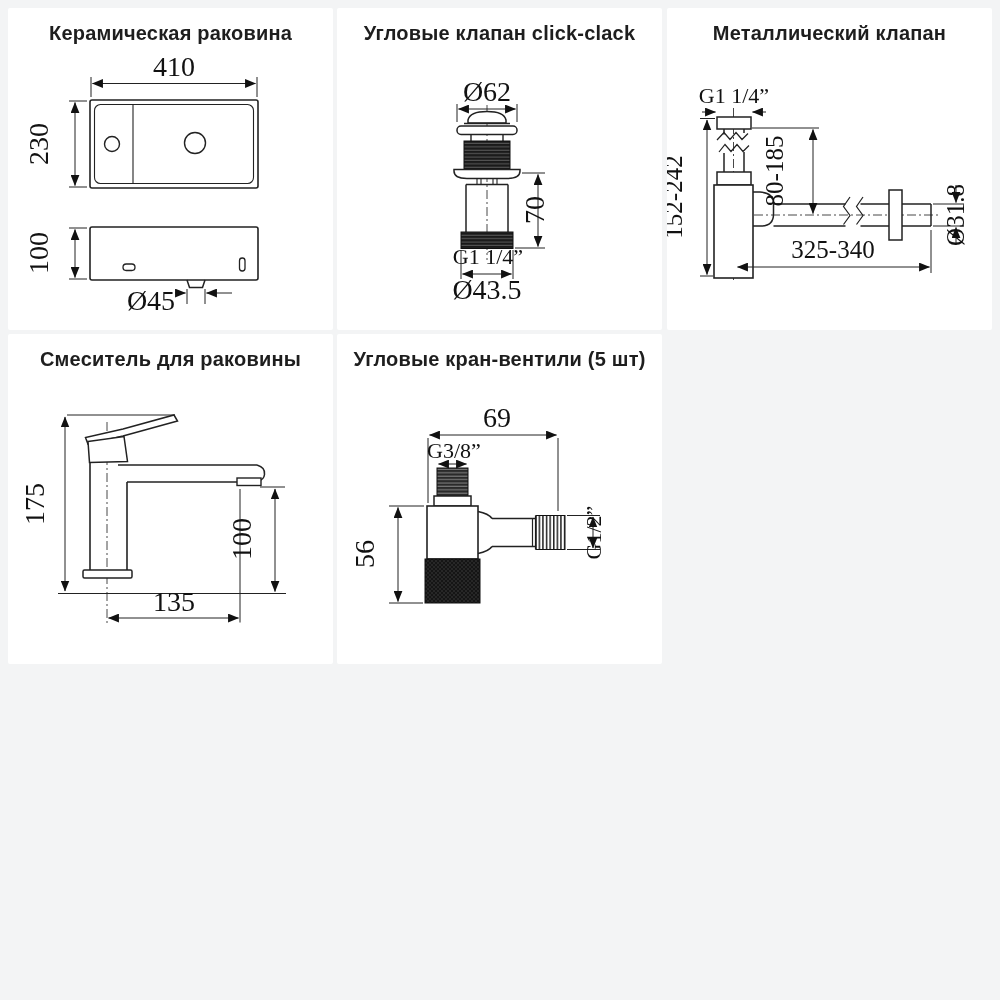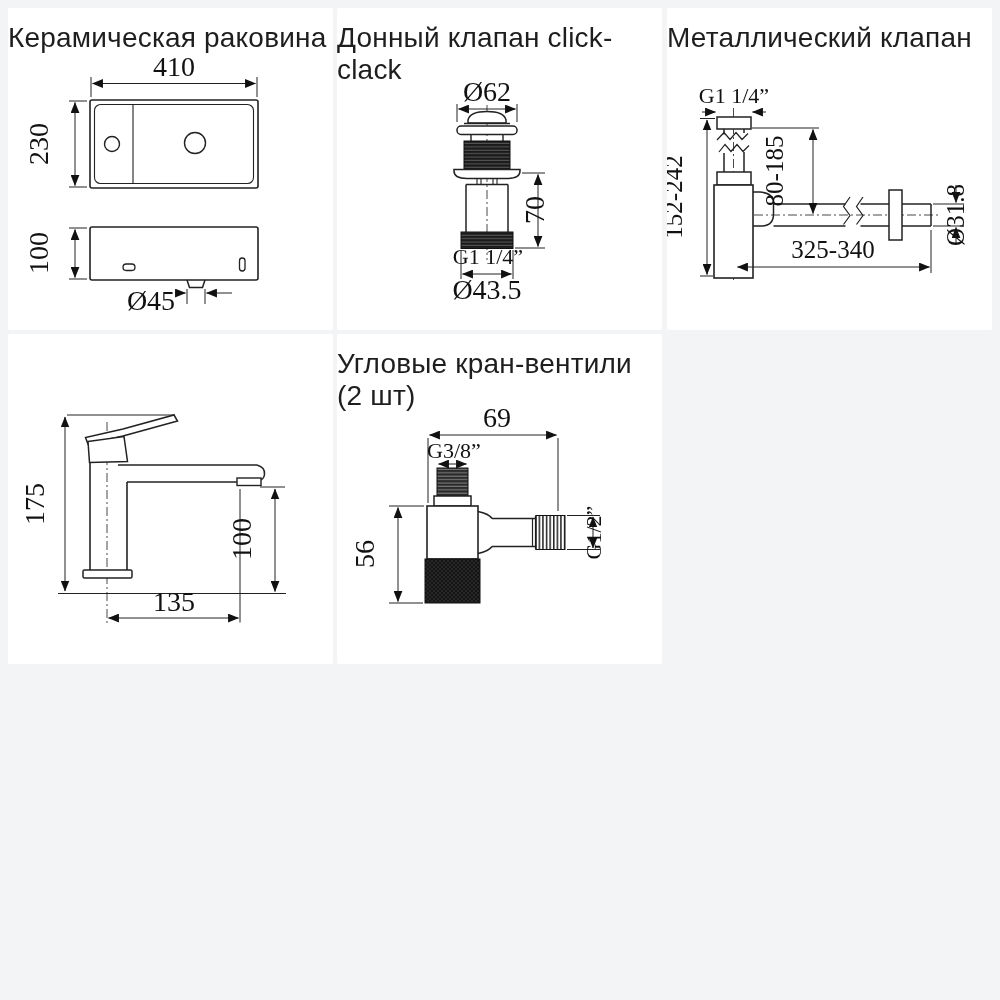--- a/index.html
+++ b/index.html
@@ -6,22 +6,22 @@
   body{
     width:1000px;height:1000px;position:relative;overflow:hidden;
     background:#f3f4f5;
     font-family:"Liberation Sans","DejaVu Sans",sans-serif;
   }
   .card{
     position:absolute;background:#ffffff;border-radius:2px;
   }
   .card-title{
     position:absolute;left:0;right:0;top:0;
-    padding-top:14px;text-align:left;
-    font-size:28px;font-weight:400;color:#1e1e1e;letter-spacing:.2px;
+    padding-top:14px;text-align:center;
+    font-size:20px;font-weight:700;color:#1e1e1e;letter-spacing:.2px;
   }
   svg.drawing{position:absolute;left:0;top:0;width:100%;height:100%;}
   svg text{
     font-family:"Liberation Serif","DejaVu Serif",serif;
     fill:#111;
   }
   .dim-num{font-size:28px;}
   .dim-num-sm{font-size:25px;}
   .dim-thread{font-size:22px;}
   #c1{left:8px;top:8px;width:325px;height:322px;}
@@ -117,21 +117,21 @@
       <line x1="201" y1="166.5" x2="201" y2="238.5" marker-start="url(#ar2)" marker-end="url(#ar2)"></line>
       <line x1="124" y1="242" x2="124" y2="271"></line>
       <line x1="176" y1="242" x2="176" y2="271"></line>
       <line x1="125.5" y1="266" x2="174.5" y2="266" marker-start="url(#ar2)" marker-end="url(#ar2)"></line>
     </g>
     <text class="dim-num" x="150" y="93" text-anchor="middle">Ø62</text>
     <text class="dim-num" transform="translate(207,202) rotate(-90)" text-anchor="middle">70</text>
     <text class="dim-thread" x="151" y="256" text-anchor="middle">G1 1/4”</text>
     <text class="dim-num" x="150" y="291" text-anchor="middle">Ø43.5</text>
   </svg>
-  <div class="card-title">Донный клапан click-clack</div>
+  <div class="card-title">Угловые клапан click-clack</div>
 </section>
 
 <section class="card" id="c3">
   <svg class="drawing" viewBox="0 0 325 322">
     <defs>
       <marker id="ar3" viewBox="0 0 10 8" refX="9.5" refY="4" markerWidth="11" markerHeight="9" markerUnits="userSpaceOnUse" orient="auto-start-reverse">
         <path d="M0,0 L10,4 L0,8 Z" fill="#111"></path>
       </marker>
     </defs>
     <line x1="66.5" y1="100" x2="66.5" y2="272" stroke="#333" stroke-width="0.9" stroke-dasharray="9 3 2 3"></line>
@@ -205,20 +205,21 @@
       <line x1="50" y1="259.5" x2="278" y2="259.5"></line>
       <line x1="252" y1="153" x2="277" y2="153"></line>
       <line x1="267" y1="155" x2="267" y2="257.5" marker-start="url(#ar4)" marker-end="url(#ar4)"></line>
       <line x1="232" y1="155" x2="232" y2="288.5"></line>
       <line x1="100.5" y1="284" x2="230.5" y2="284" marker-start="url(#ar4)" marker-end="url(#ar4)"></line>
     </g>
     <text class="dim-num" transform="translate(36,170) rotate(-90)" text-anchor="middle">175</text>
     <text class="dim-num" transform="translate(243,205) rotate(-90)" text-anchor="middle">100</text>
     <text class="dim-num" x="166" y="277" text-anchor="middle">135</text>
   </svg>
+  <div class="card-title">Смеситель для раковины</div>
 </section>
 
 <section class="card" id="c5">
   <svg class="drawing" viewBox="0 0 325 330">
     <defs>
       <marker id="ar5" viewBox="0 0 10 8" refX="9.5" refY="4" markerWidth="11" markerHeight="9" markerUnits="userSpaceOnUse" orient="auto-start-reverse">
         <path d="M0,0 L10,4 L0,8 Z" fill="#111"></path>
       </marker>
       <pattern id="p5h" width="4" height="3.4" patternUnits="userSpaceOnUse">
         <rect width="4" height="3.4" fill="#2a2a2a"></rect>
@@ -257,14 +258,14 @@
       <line x1="256" y1="183" x2="256" y2="214" marker-start="url(#ar5)" marker-end="url(#ar5)"></line>
       <line x1="87" y1="172" x2="52" y2="172"></line>
       <line x1="86" y1="269" x2="52" y2="269"></line>
       <line x1="61" y1="173.5" x2="61" y2="267.5" marker-start="url(#ar5)" marker-end="url(#ar5)"></line>
     </g>
     <text class="dim-num" x="160" y="93" text-anchor="middle">69</text>
     <text class="dim-thread" x="117" y="124" text-anchor="middle">G3/8”</text>
     <text class="dim-thread" transform="translate(264,198.5) rotate(-90)" text-anchor="middle">G1/2”</text>
     <text class="dim-num" transform="translate(37,220) rotate(-90)" text-anchor="middle">56</text>
   </svg>
-  <div class="card-title">Угловые кран-вентили (2 шт)</div>
+  <div class="card-title">Угловые кран-вентили (5 шт)</div>
 </section>
 
 </body></html>

